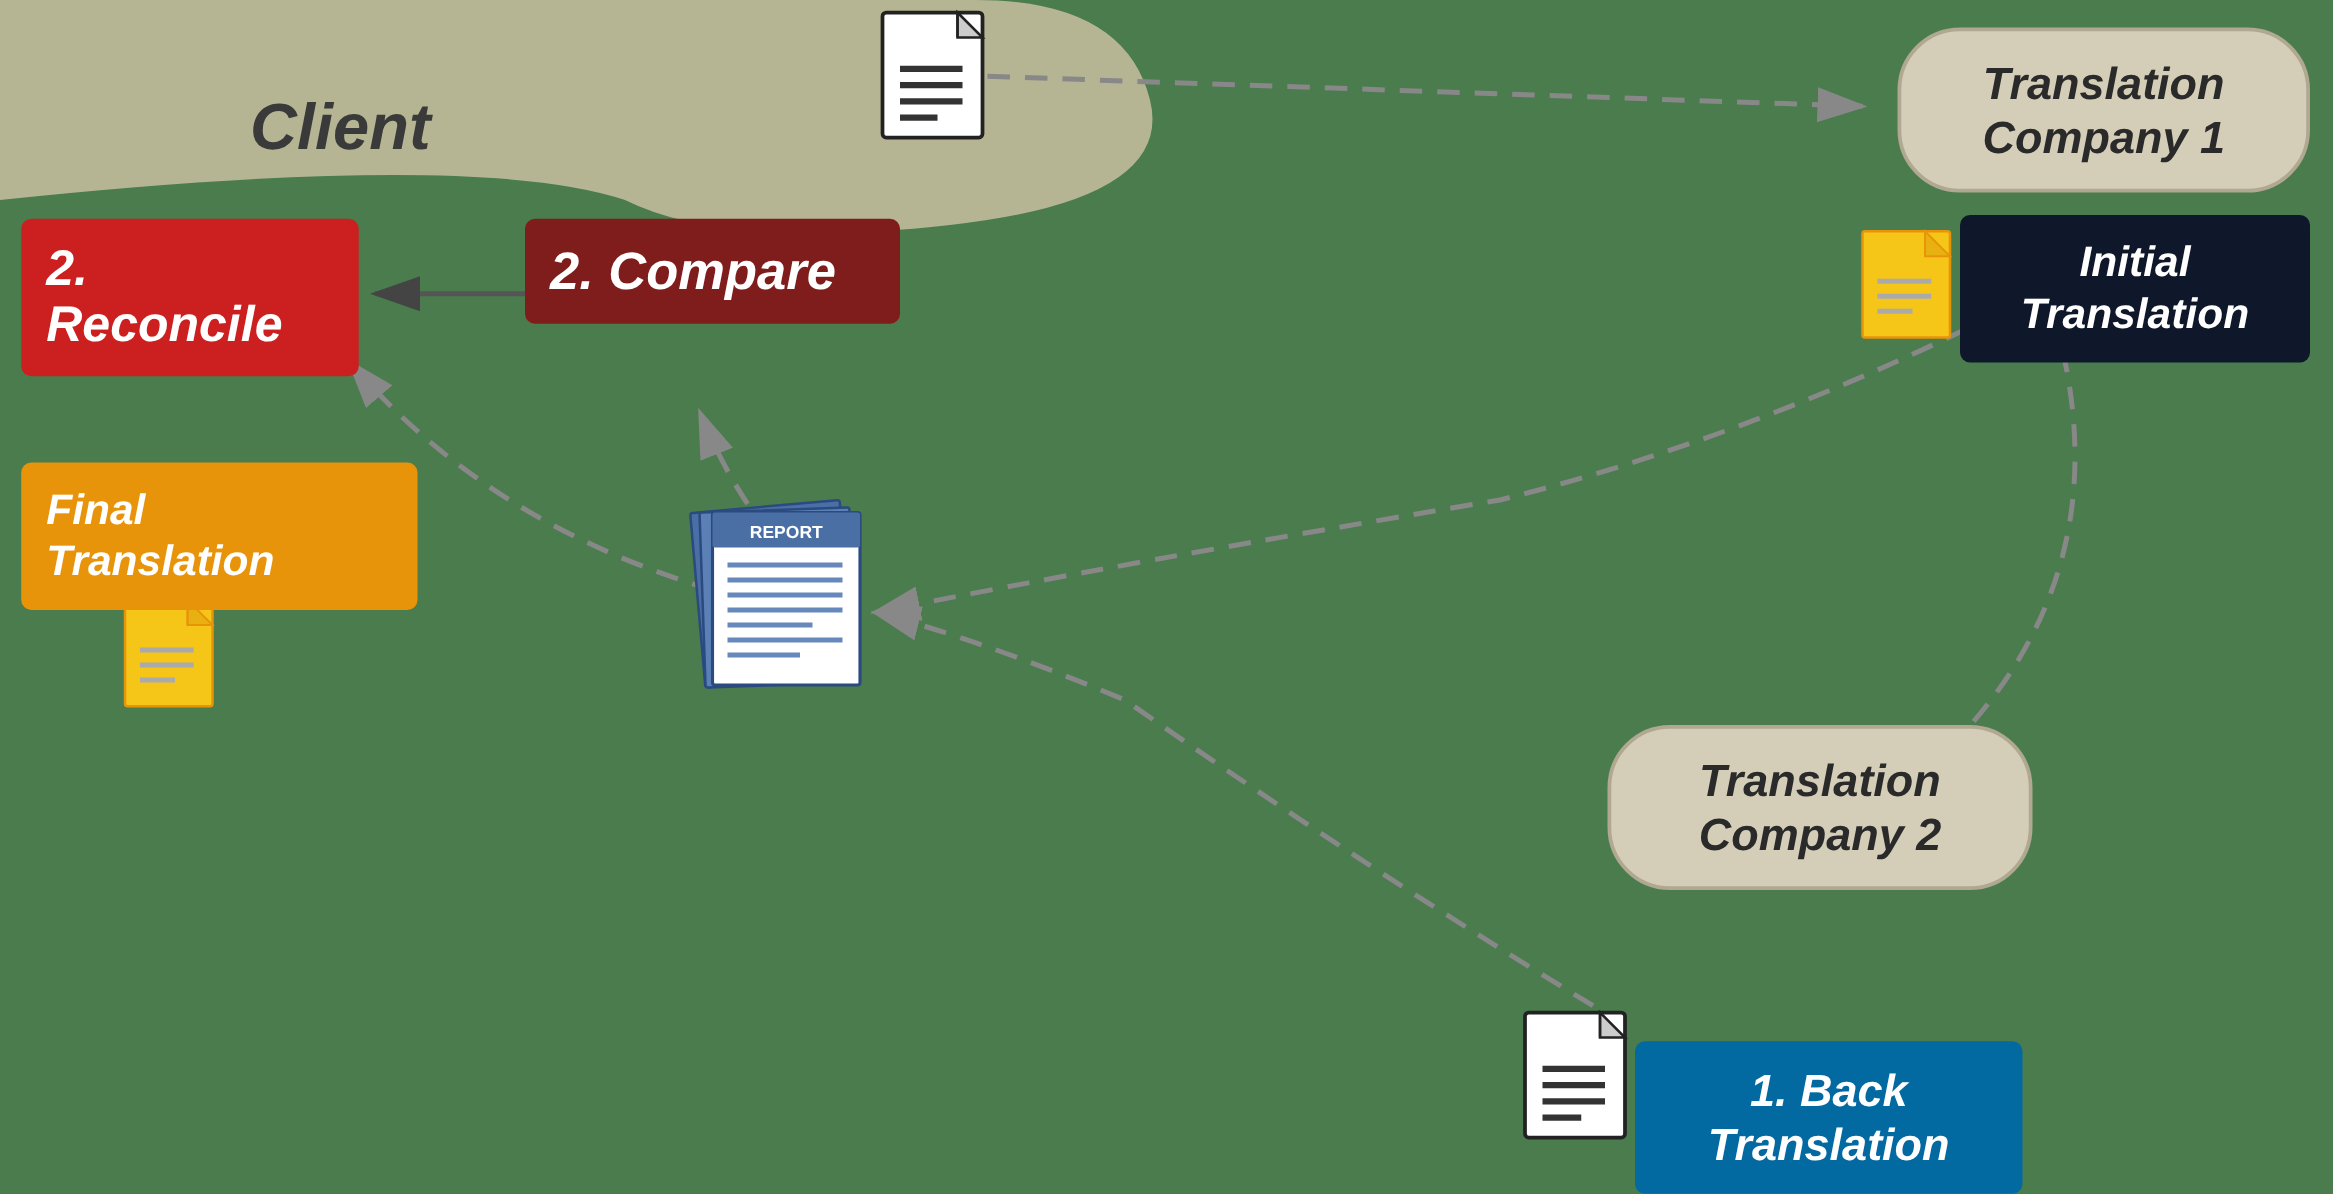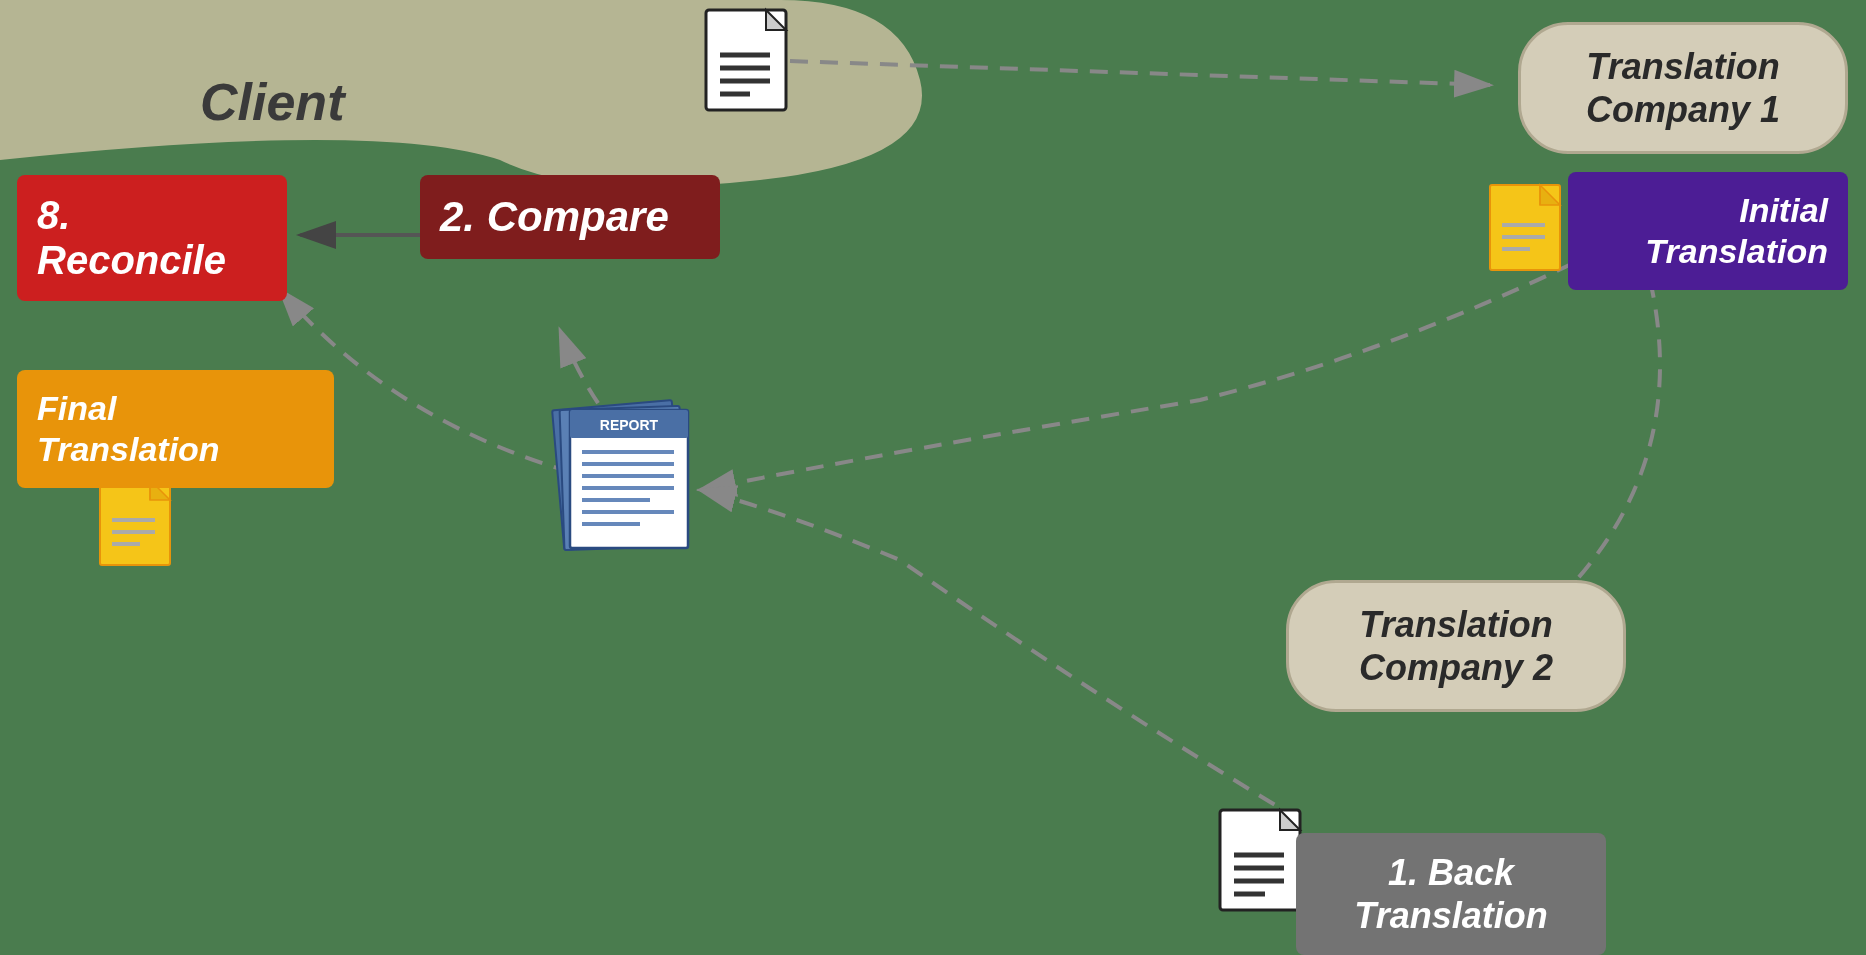--- a/index.html
+++ b/index.html
@@ -59,24 +59,24 @@
       line-height: 1.2;
       font-style: italic;
     }
 
     
     .initial-trans-box {
       position: absolute;
       top: 172px;
       right: 18px;
       width: 280px;
-      background: #4c1d95;
-      border-radius: 8px;
-      padding: 18px 20px;
-      text-align: right;
+      background: #0f172a;
+      border-radius: 8px;
+      padding: 18px 20px;
+      text-align: center;
     }
     .initial-trans-box .label {
       font-size: 34px;
       font-weight: 900;
       color: white;
       line-height: 1.2;
       font-style: italic;
     }
 
     
@@ -148,23 +148,23 @@
       font-weight: 900;
       color: #2a2a2a;
       line-height: 1.2;
       font-style: italic;
     }
 
     
     .back-trans-box {
       position: absolute;
       bottom: 0;
-      right: 260px;
+      right: 248px;
       width: 310px;
-      background: #737373;
+      background: #0369a1;
       border-radius: 8px;
       padding: 18px 20px;
       text-align: center;
     }
     .back-trans-box .label {
       font-size: 36px;
       font-weight: 900;
       color: white;
       line-height: 1.2;
       font-style: italic;
@@ -255,21 +255,21 @@
 
 <div class="tc1-box">
   <div class="label">Translation<br>Company 1</div>
 </div>
 
 <div class="initial-trans-box">
   <div class="label">Initial<br>Translation</div>
 </div>
 
 <div class="reconcile-box">
-  <div class="label">8. Reconcile</div>
+  <div class="label">2. Reconcile</div>
 </div>
 
 <div class="final-trans-box">
   <div class="label">Final<br>Translation</div>
 </div>
 
 <div class="compare-box">
   <div class="label">2. Compare</div>
 </div>
 

